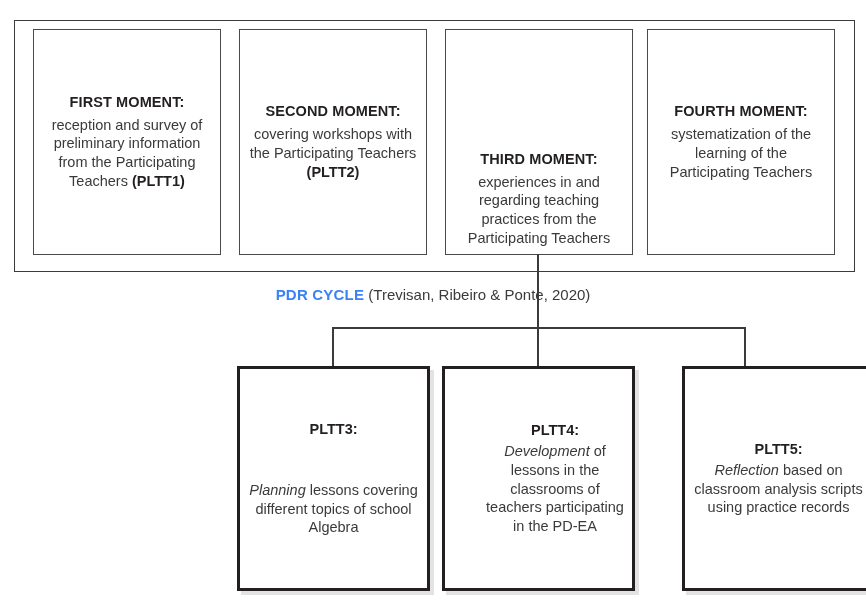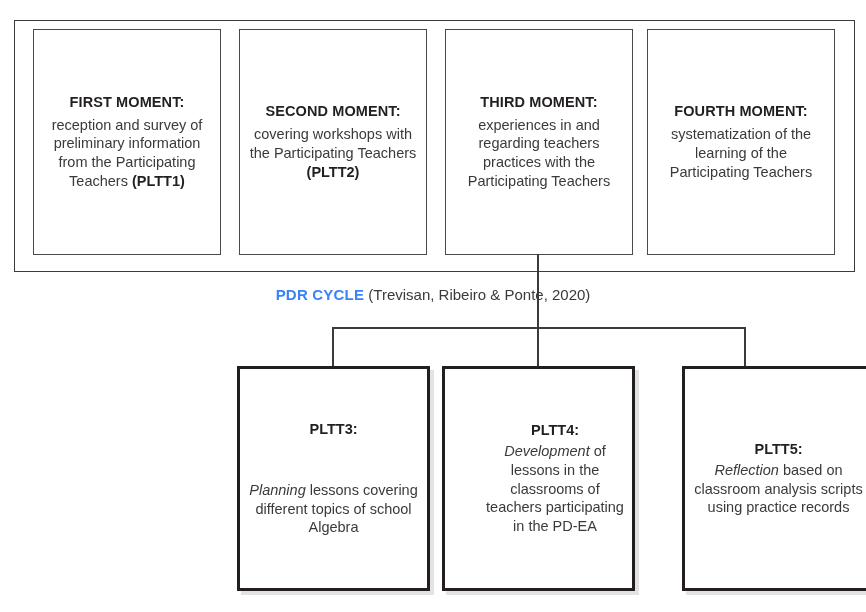--- a/index.html
+++ b/index.html
@@ -41,21 +41,21 @@
     box-sizing: border-box;
     background: #ffffff;
     display: flex;
     flex-direction: column;
     align-items: center;
     justify-content: center;
     padding: 6px 7px;
   }
   .moment-box.m1 { left: 18px; }
   .moment-box.m2 { left: 224px; }
-  .moment-box.m3 { left: 430px; }
+  .moment-box.m3 { left: 430px; justify-content: flex-end; }
   .moment-box.m4 { left: 632px; }
 
   .moment-title {
     font-weight: bold;
     font-size: 14.5px;
     line-height: 1.28;
     text-align: center;
     letter-spacing: 0.1px;
     margin: 0 0 4px 0;
     color: #231f20;
@@ -169,21 +169,21 @@
       <div class="moment-title">SECOND MOMENT:</div>
       <div class="moment-body">
         <span>covering workshops with the Participating Teachers</span>
         <b>(PLTT2)</b>
       </div>
     </div>
 
     <div class="moment-box m3">
       <div class="moment-title">THIRD MOMENT:</div>
       <div class="moment-body">
-        <span>experiences in and regarding teachers practices with the Participating Teachers</span>
+        <span>experiences in and regarding teaching practices from the Participating Teachers</span>
       </div>
     </div>
 
     <div class="moment-box m4">
       <div class="moment-title">FOURTH MOMENT:</div>
       <div class="moment-body">
         <span>systematization of the learning of the Participating Teachers</span>
       </div>
     </div>
 

